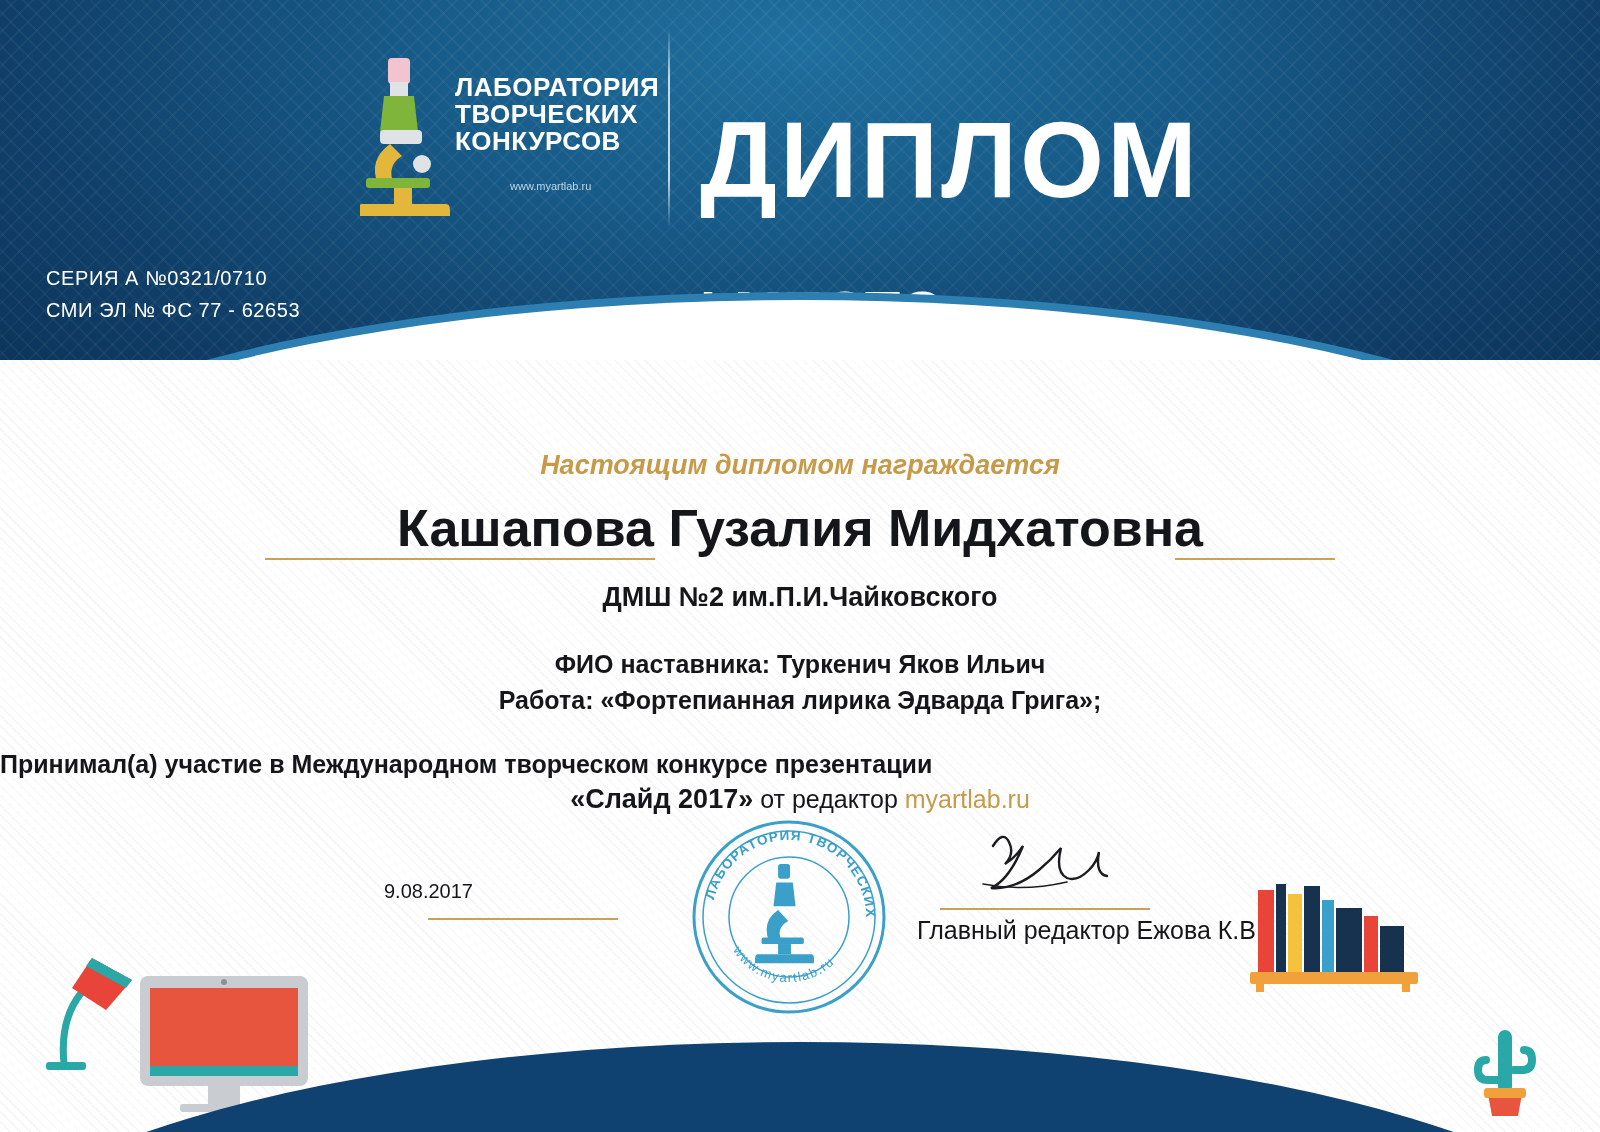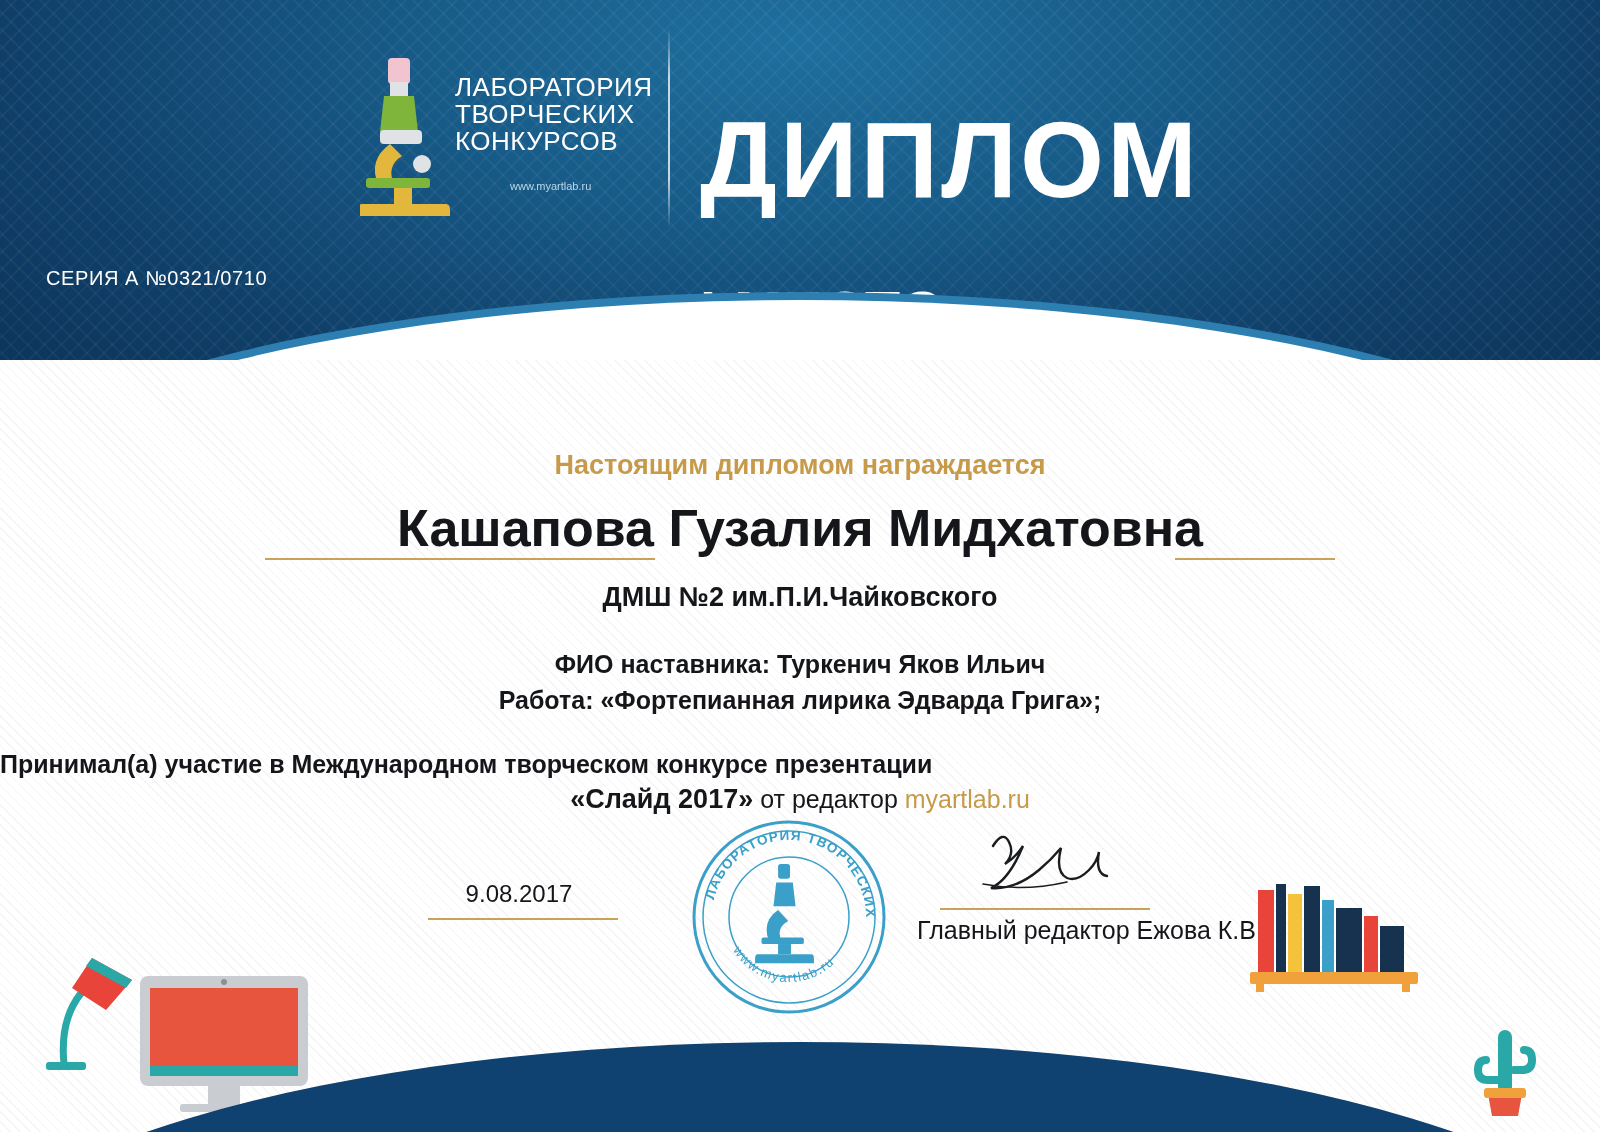--- a/index.html
+++ b/index.html
@@ -62,21 +62,21 @@
     left: 360px;
     top: 52px;
     width: 280px;
     height: 180px;
   }
   .logo-text {
     position: absolute;
     left: 95px;
     top: 22px;
     color: #ffffff;
-    font-weight: normal;
+    font-weight: bold;
     font-size: 26px;
     line-height: 27px;
     letter-spacing: .5px;
   }
   .logo-url {
     position: absolute;
     left: 150px;
     top: 128px;
     color: #bcd7e6;
     font-size: 11px;
@@ -135,20 +135,21 @@
     background-image: repeating-linear-gradient(45deg, rgba(0,0,0,0.045) 0 1px, rgba(0,0,0,0) 1px 7px);
   }
   .awarded {
     position: absolute;
     left: 0; top: 90px;
     width: 1600px;
     text-align: center;
     color: #c79a4a;
     font-size: 27px;
     font-weight: bold;
+    font-style: italic;
   }
   .recipient {
     position: absolute;
     left: 0; top: 138px;
     width: 1600px;
     text-align: center;
     color: #14161a;
     font-size: 52px;
     font-weight: bold;
   }
@@ -197,25 +198,25 @@
     text-align: center;
     font-size: 25px;
     color: #14161a;
   }
   .contest-name { font-weight: bold; font-size: 27px; }
   .site-link { color: #c79a4a; }
 
   
   .date {
     position: absolute;
-    left: 404px;
+    left: 384px;
     top: 520px;
     width: 230px;
-    text-align: center;
-    font-size: 24px;
+    text-align: left;
+    font-size: 20px;
     color: #14161a;
   }
   .date-rule {
     position: absolute;
     left: 428px;
     top: 558px;
     width: 190px;
     height: 2px;
     background: #c9a158;
   }
@@ -312,20 +313,21 @@
     <div class="logo-url">www.myartlab.ru</div>
   </div>
 
   <div class="vline"></div>
 
   <div class="diploma-title">ДИПЛОМ</div>
   <div class="place">I МЕСТО</div>
 
   <div class="serial">
     <div>СЕРИЯ А №0321/0710</div>
+    <div>СМИ ЭЛ № ФС 77 - 62653</div>
   </div>
 
   <div class="band-curve-line"></div>
   <div class="band-curve"></div>
 
   <div class="body-area">
 
     <div class="awarded">Настоящим дипломом награждается</div>
 
     <div class="recipient">Кашапова Гузалия Мидхатовна</div>

